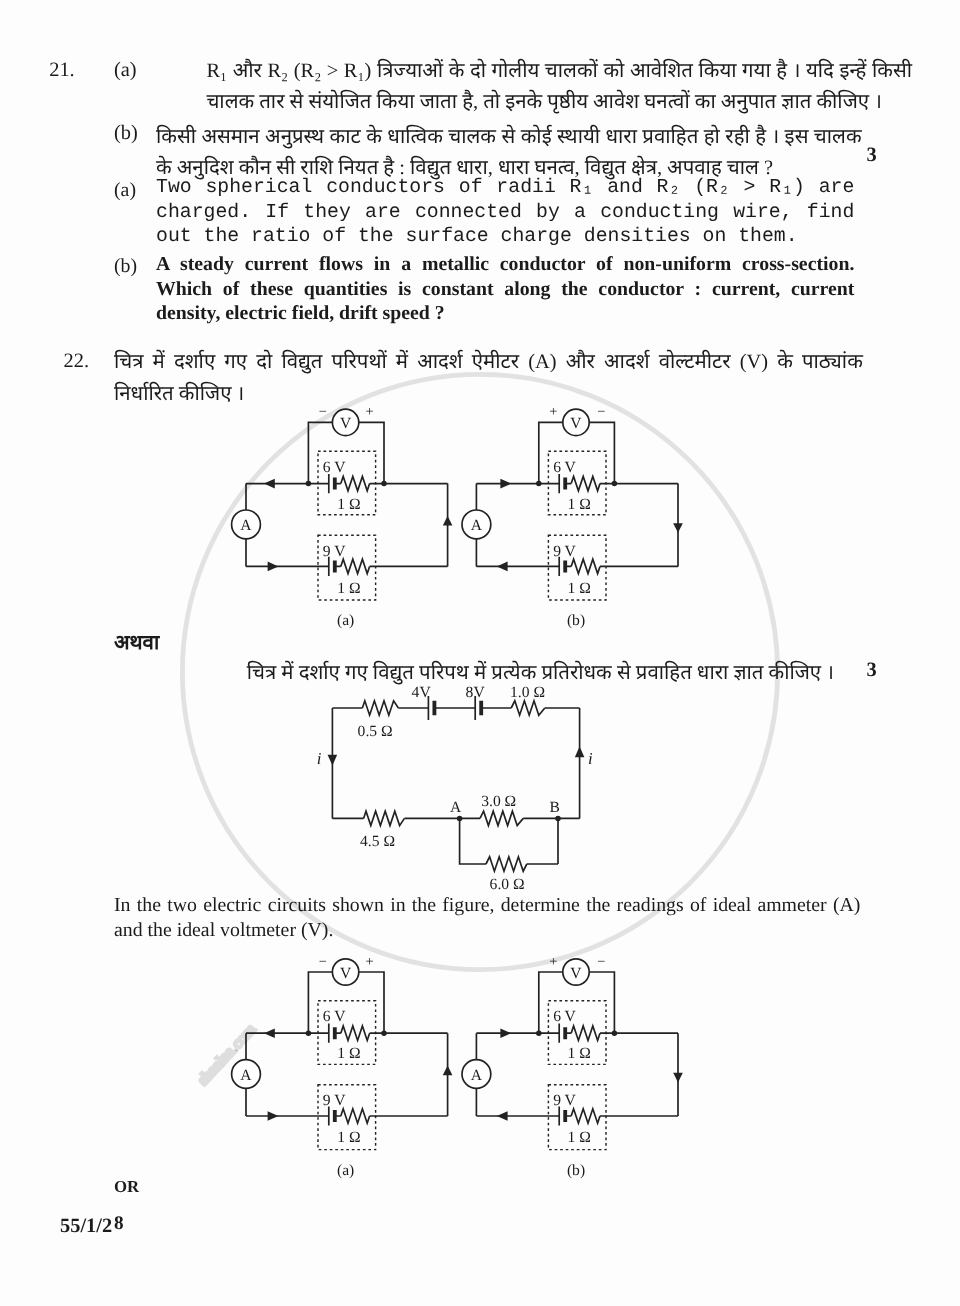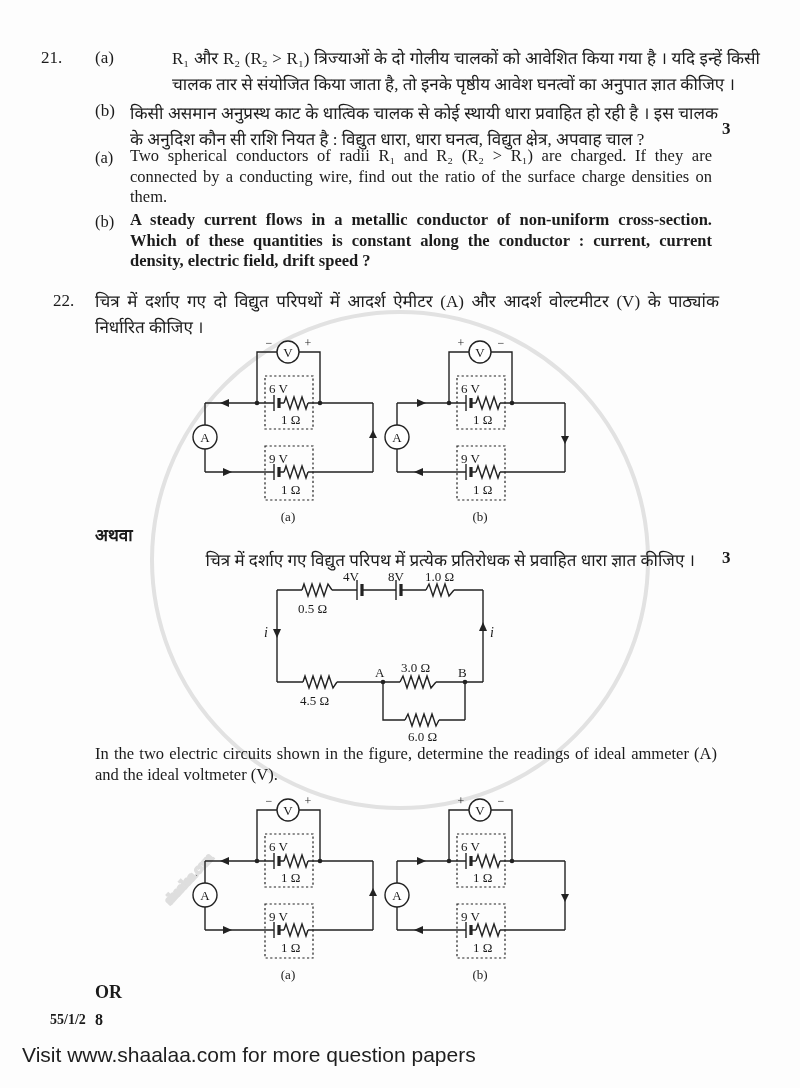--- a/index.html
+++ b/index.html
@@ -40,21 +40,21 @@
 
   <div class="abs qnum" style="left:41px;top:48px;">21.</div>
   <div class="abs qnum" style="left:95px;top:48px;">(a)</div>
   <div class="abs hi" style="left:132px;top:46px;width:588px;margin-left:40px;">R₁ और R₂ (R₂ &gt; R₁) त्रिज्याओं के दो गोलीय चालकों को आवेशित किया गया है । यदि इन्हें किसी चालक तार से संयोजित किया जाता है, तो इनके पृष्ठीय आवेश घनत्वों का अनुपात ज्ञात कीजिए ।</div>
 
   <div class="abs qnum" style="left:95px;top:101px;">(b)</div>
   <div class="abs hi" style="left:130px;top:101px;width:588px;">किसी असमान अनुप्रस्थ काट के धात्विक चालक से कोई स्थायी धारा प्रवाहित हो रही है । इस चालक के अनुदिश कौन सी राशि नियत है : विद्युत धारा, धारा घनत्व, विद्युत क्षेत्र, अपवाह चाल ?</div>
   <div class="abs marks" style="left:722px;top:119px;">3</div>
 
   <div class="abs plabel" style="left:95px;top:148px;">(a)</div>
-  <div class="abs en" style="left:130px;top:146px;width:582px;">Two spherical conductors of radii R₁ and R₂ (R₂ &gt; R₁) are charged. If they are connected by a conducting wire, find out the ratio of the surface charge densities on them.</div>
+  <div class="abs en" style="left:130px;top:146px;width:582px;font-family:Liberation Mono, monospace;">Two spherical conductors of radii R₁ and R₂ (R₂ &gt; R₁) are charged. If they are connected by a conducting wire, find out the ratio of the surface charge densities on them.</div>
 
   <div class="abs plabel" style="left:95px;top:212px;">(b)</div>
   <div class="abs en" style="left:130px;top:210px;width:582px;font-weight:bold;">A steady current flows in a metallic conductor of non-uniform cross-section. Which of these quantities is constant along the conductor : current, current density, electric field, drift speed ?</div>
 
   <div class="abs qnum" style="left:53px;top:291px;">22.</div>
   <div class="abs hi" style="left:95px;top:289px;width:624px;">चित्र में दर्शाए गए दो विद्युत परिपथों में आदर्श ऐमीटर (A) और आदर्श वोल्टमीटर (V) के पाठ्यांक निर्धारित कीजिए ।</div>
 
   <svg class="fig" style="left:180px;top:337px;" width="420" height="190" viewBox="0 0 420 190">
     <path class="wire" d="M25,66 V135 M193,66 V135 M25,66 H94 M99,66 H104 M128,66 H193 M25,135 H94 M99,135 H104 M128,135 H193 M77,66 V15 H97 M140,66 V15 H119"></path>
     <path class="wire" d="M217,66 V135 M385,66 V135 M217,66 H286 M291,66 H296 M320,66 H385 M217,135 H286 M291,135 H296 M320,135 H385 M269,66 V15 H289 M332,66 V15 H311"></path>
@@ -175,19 +175,18 @@
     <text x="89" y="126">9 V</text>
     <text x="101" y="157">1 Ω</text>
     <text x="281" y="56">6 V</text>
     <text x="293" y="87">1 Ω</text>
     <text x="281" y="126">9 V</text>
     <text x="293" y="157">1 Ω</text>
     <text class="mid" x="108" y="184">(a)</text>
     <text class="mid" x="300" y="184">(b)</text>
   </svg>
 
-  <div class="abs bold center" style="left:95px;top:982px;width:620px;font-size:18px;">OR</div>
+  <div class="abs bold center" style="left:95px;top:982px;width:620px;font-size:14px;">OR</div>
 
-  <div class="abs bold" style="left:50px;top:1012px;font-size:14px;">55/1/2</div>
+  <div class="abs bold" style="left:50px;top:1012px;font-size:17px;">55/1/2</div>
   <div class="abs bold center" style="left:95px;top:1011px;width:600px;font-size:16px;">8</div>
-  <div class="abs banner" style="left:22px;top:1043px;">Visit www.shaalaa.com for more question papers</div>
 
 </div>
 
 </body></html>

